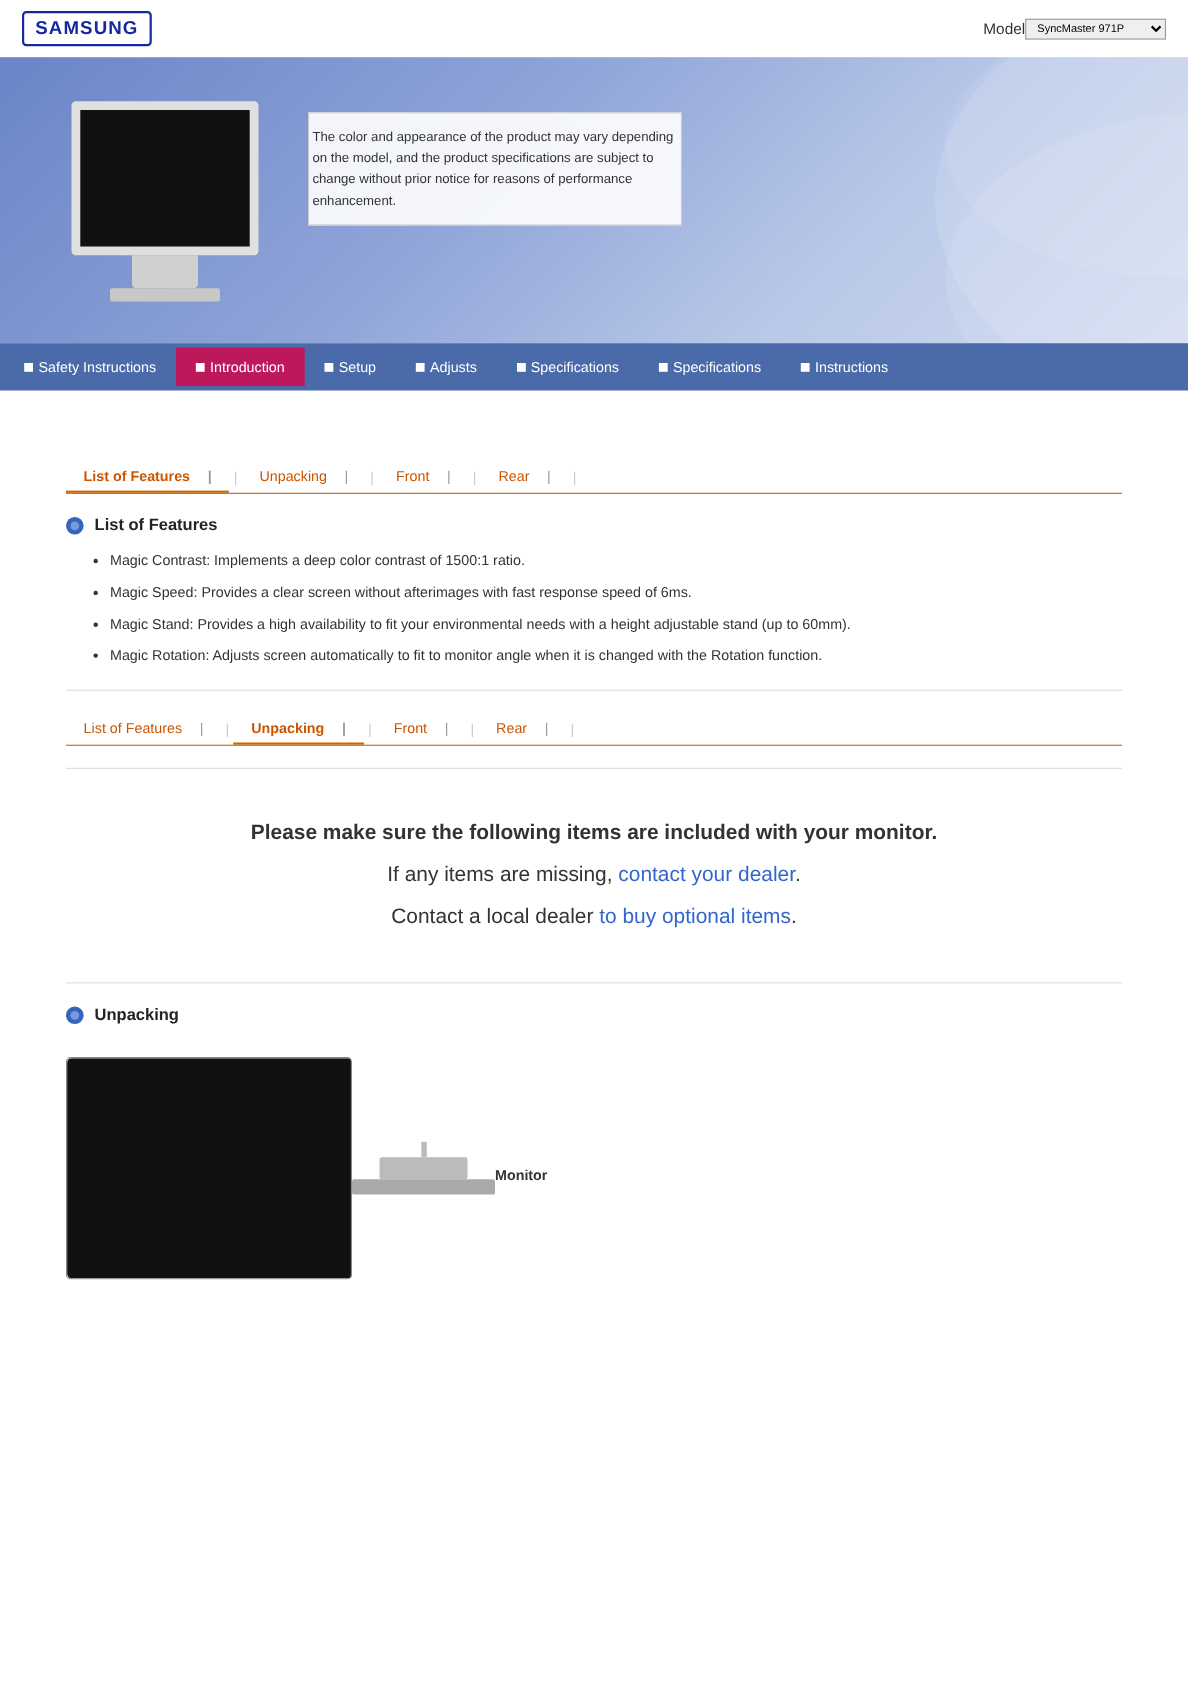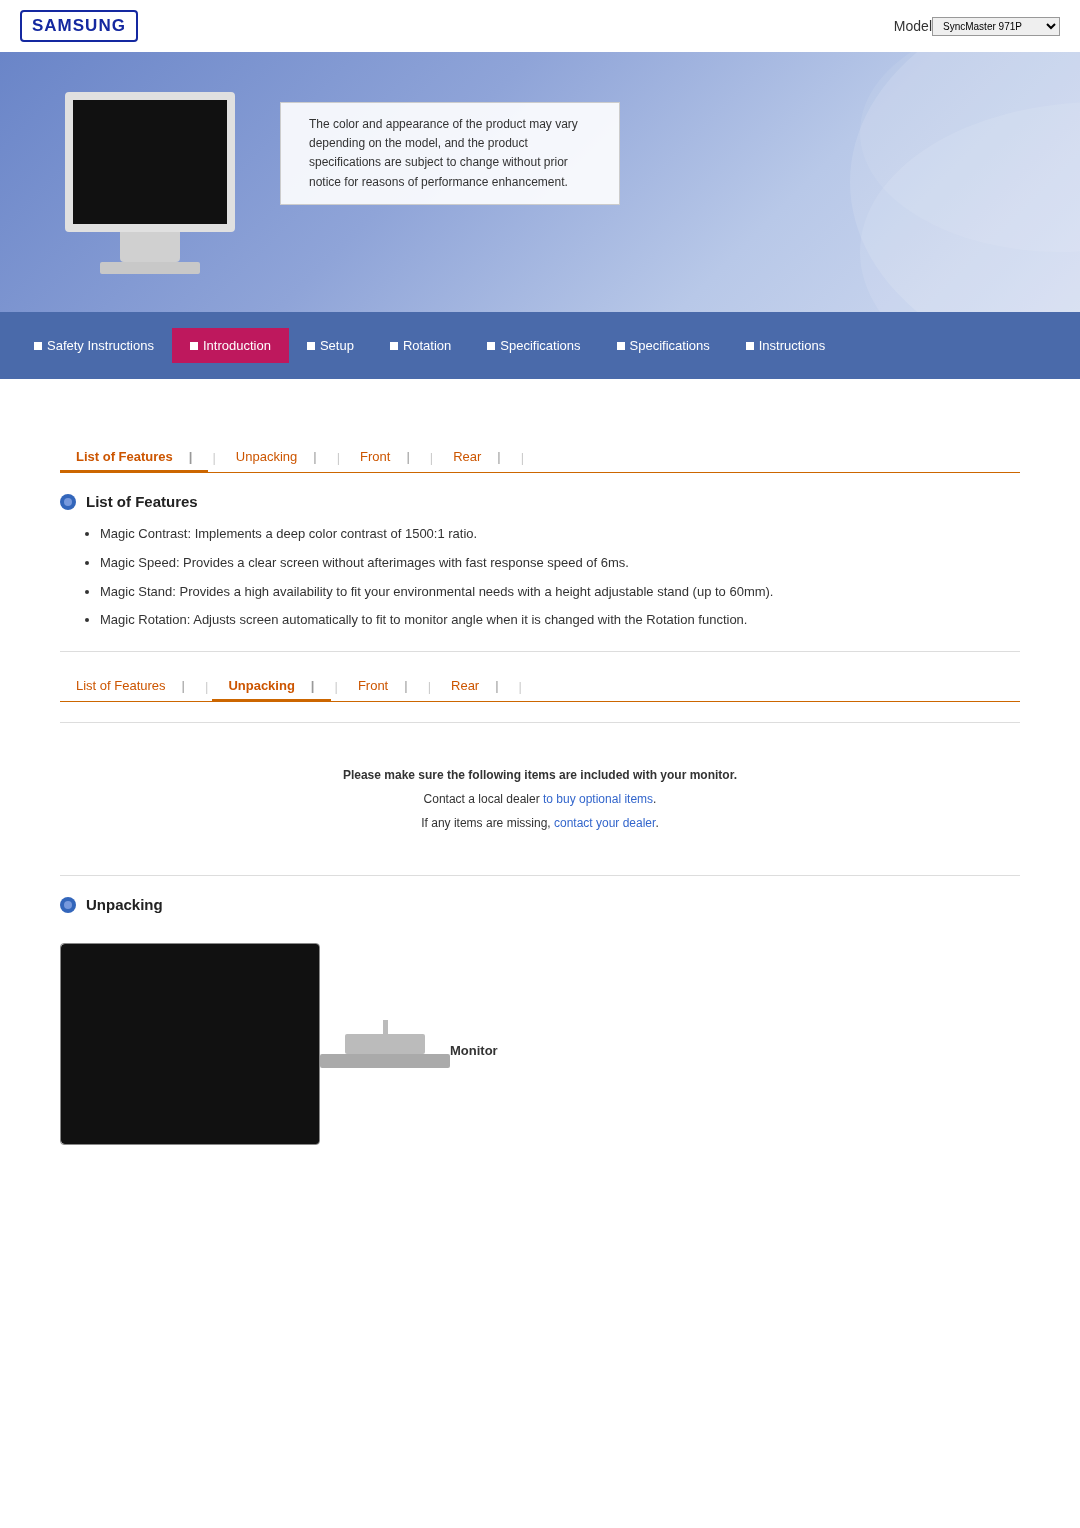--- a/index.html
+++ b/index.html
@@ -10,25 +10,25 @@
     .samsung-logo { font-family: Liberation Sans, sans-serif; font-weight: bold; font-size: 17px; color: #1428A0; letter-spacing: 1px; border: 2px solid #1428A0; padding: 4px 10px; border-radius: 4px; }
     .model-selector { display: flex; align-items: center; gap: 0; font-size: 14px; color: #333; }
     .model-selector select { font-size: 10px; padding: 2px 6px; border: 1px solid #999; }
 
     
     .hero { position: relative; background: linear-gradient(135deg, #6a85c8 0%, #8fa4d8 40%, #b8c8e8 70%, #d0daf0 100%); height: 260px; overflow: hidden; display: flex; align-items: center; }
     .hero-monitor { position: absolute; left: 40px; bottom: 0; width: 220px; height: 220px; }
     .monitor-screen { width: 170px; height: 140px; background: #111; border: 8px solid #e0e0e0; border-radius: 4px; margin: 0 auto; }
     .monitor-stand { width: 60px; height: 30px; background: #d0d0d0; margin: 0 auto; border-radius: 0 0 4px 4px; }
     .monitor-base { width: 100px; height: 12px; background: #c8c8c8; margin: 0 auto; border-radius: 2px; }
-    .hero-text-box { position: absolute; left: 280px; top: 50px; background: rgba(255,255,255,0.9); border: 1px solid #ccc; padding: 12px 28px; width: 340px; font-size: 12px; color: #333; line-height: 1.6; }
+    .hero-text-box { position: absolute; left: 280px; top: 50px; background: rgba(255,255,255,0.9); border: 1px solid #ccc; padding: 12px 3px; width: 340px; font-size: 12px; color: #333; line-height: 1.6; }
     .hero-curves { position: absolute; right: 0; top: 0; width: 300px; height: 260px; }
 
     
-    .navbar { background: #4a6aaa; display: flex; padding: 16px; position: relative; }
+    .navbar { background: #4a6aaa; display: flex; padding: 4px; position: relative; }
     .nav-item { color: #fff; padding: 10px 18px; font-size: 13px; cursor: pointer; display: flex; align-items: center; gap: 5px; white-space: nowrap; }
     .nav-item.active { background: #be185d; }
     .nav-bullet { width: 8px; height: 8px; background: #fff; display: inline-block; }
 
     
     .content { padding: 20px 60px; background: #fff; margin-top: 44px; }
 
     
     .sub-nav { display: flex; align-items: center; border-bottom: 1px solid #cc6600; margin-bottom: 20px; padding-bottom: 0; }
     .sub-nav-item { padding: 6px 16px; font-size: 13px; color: #cc5500; cursor: pointer; border-bottom: 2px solid transparent; }
@@ -43,21 +43,21 @@
     .section-title { font-size: 15px; font-weight: bold; color: #222; }
 
     
     .feature-list { margin-left: 40px; margin-bottom: 20px; }
     .feature-list li { margin-bottom: 8px; line-height: 1.6; color: #333; font-size: 13px; }
 
     
     .divider { border: none; border-top: 1px solid #ddd; margin: 20px 0; }
 
     
-    .unpack-notice { text-align: center; padding: 20px 0; font-size: 12px; line-height: 2; color: #333; }
+    .unpack-notice { text-align: center; padding: 20px 0; font-size: 19px; line-height: 2; color: #333; }
     .unpack-notice a { color: #3366cc; text-decoration: none; }
     .unpack-notice strong { font-weight: bold; }
 
     
     .monitor-img-container { display: flex; flex-direction: row; align-items: center; margin: 30px auto; }
     .monitor-placeholder { width: 260px; height: 200px; background: #111; border-radius: 4px; }
     .monitor-placeholder-stand { width: 80px; height: 20px; background: #bbb; margin: 0 auto; border-radius: 2px; }
     .monitor-placeholder-base { width: 130px; height: 14px; background: #aaa; margin: 0 auto; border-radius: 2px; }
     .monitor-label { font-size: 13px; font-weight: bold; color: #333; margin-top: 12px; }
 
@@ -104,21 +104,21 @@
     <div class="nav-item active">
       <span class="nav-bullet"></span>
       <span>Introduction</span>
     </div>
     <div class="nav-item">
       <span class="nav-bullet"></span>
       <span>Setup</span>
     </div>
     <div class="nav-item">
       <span class="nav-bullet"></span>
-      <span>Rotation</span>
+      <span>Adjusts</span>
     </div>
     <div class="nav-item">
       <span class="nav-bullet"></span>
       <span>Specifications</span>
     </div>
     <div class="nav-item">
       <span class="nav-bullet"></span>
       <span>Specifications</span>
     </div>
     <div class="nav-item">
@@ -167,24 +167,24 @@
     <span class="sub-nav-sep">|</span>
     <span class="sub-nav-item">Rear</span>
     <span class="sub-nav-sep">|</span>
   </div>
 
   <hr class="divider">
 
   <div class="unpack-notice">
     <div><strong>Please make sure the following items are included with your monitor.</strong></div>
     <div>
+      <span>If any items are missing, </span><a href="#">contact your dealer</a><span>.</span>
+    </div>
+    <div>
       <span>Contact a local dealer </span><a href="#">to buy optional items</a><span>.</span>
-    </div>
-    <div>
-      <span>If any items are missing, </span><a href="#">contact your dealer</a><span>.</span>
     </div>
   </div>
 
   <hr class="divider">
 
   <div class="section-header">
     <div class="section-icon">
       <div class="section-icon-inner"></div>
     </div>
     <span class="section-title">Unpacking</span>

